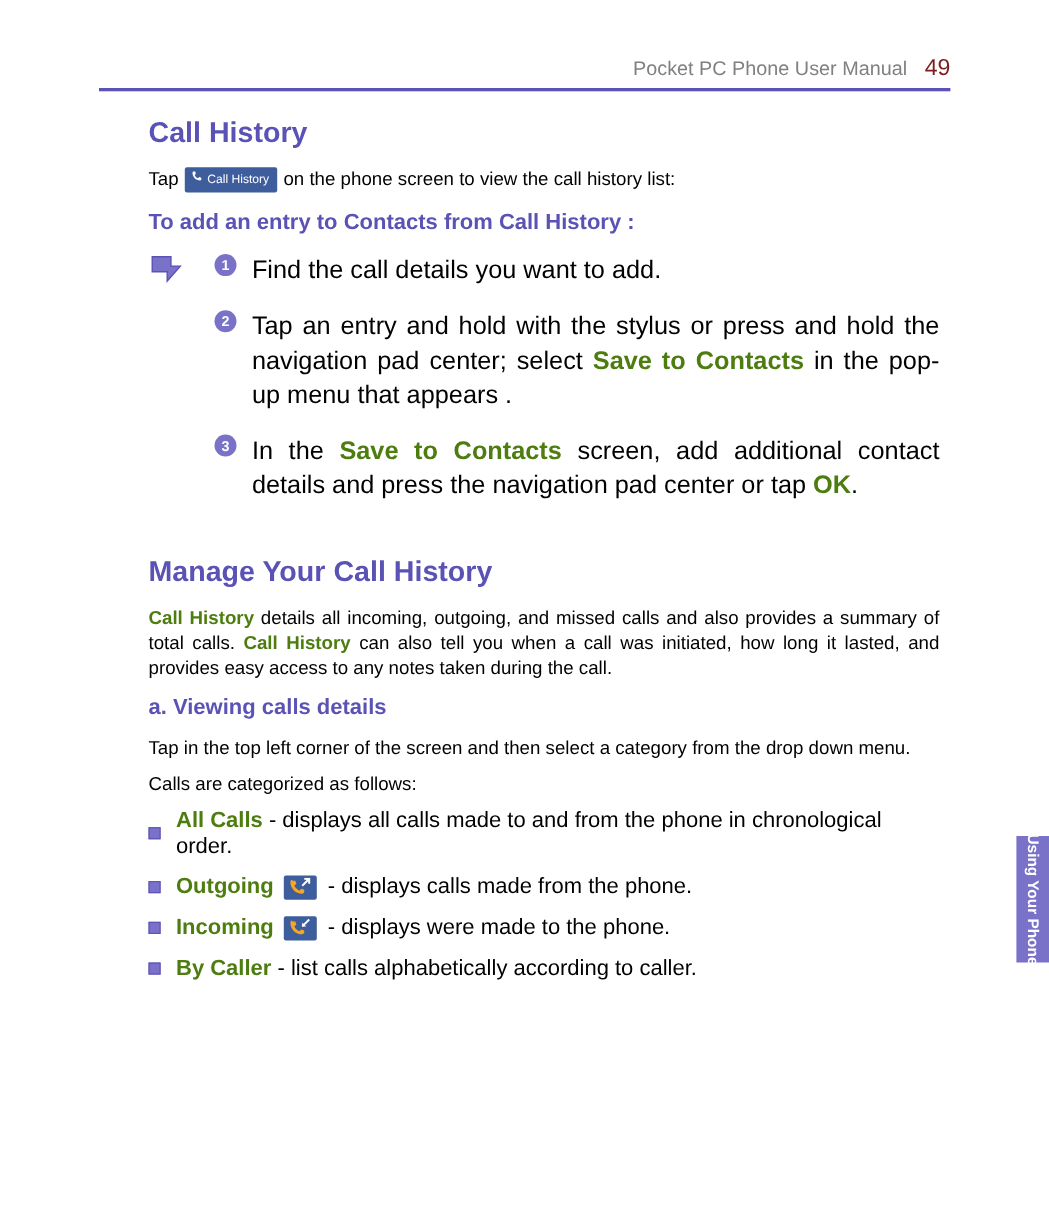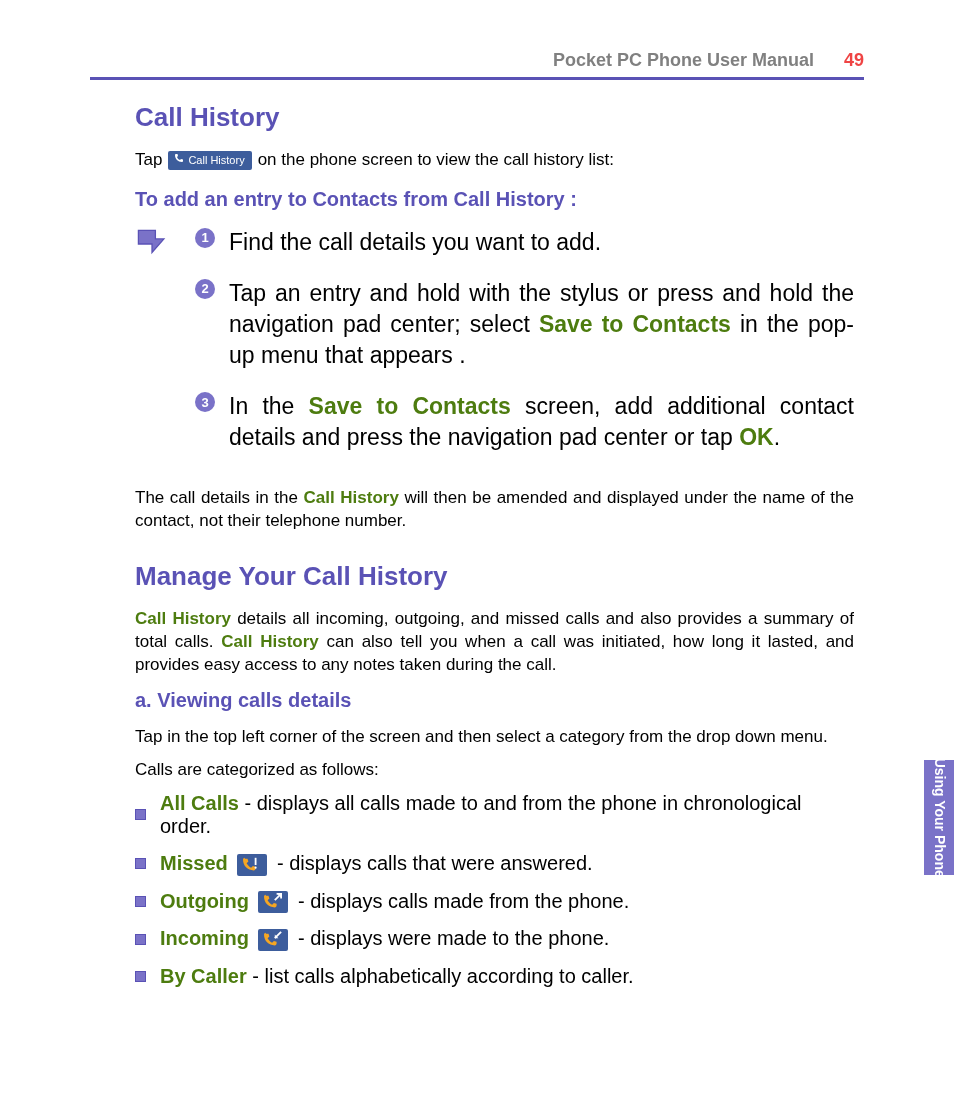--- a/index.html
+++ b/index.html
@@ -12,26 +12,26 @@
     color: #000;
   }
   .page {
     padding: 50px 90px 40px 90px;
     position: relative;
   }
   .header-row {
     display: flex;
     justify-content: flex-end;
     align-items: baseline;
-    gap: 30px;
-    font-weight: bold;
+    gap: 16px;
+    font-weight: normal;
     margin-bottom: 6px;
   }
   .header-title { color: #808080; font-size: 18px; }
-  .page-number { color: #ef4444; font-size: 18px; }
+  .page-number { color: #7f1d1d; font-size: 21px; }
   .header-rule {
     height: 3px;
     background: #5a52b5;
     margin-bottom: 22px;
   }
   .content { padding-left: 45px; padding-right: 10px; }
   h1.section {
     color: #5a52b5;
     font-size: 26px;
     font-weight: bold;
@@ -51,21 +51,21 @@
     font-weight: bold;
     margin-top: 12px;
     margin-bottom: 14px;
   }
   p.body {
     font-size: 17px;
     line-height: 1.35;
     margin-bottom: 10px;
     text-align: justify;
   }
-  .inline-tap { display: flex; align-items: center; flex-wrap: wrap; gap: 6px; }
+  .inline-tap { display: flex; flex-wrap: wrap; gap: 6px; }
   .btn-chip {
     display: inline-flex;
     align-items: center;
     background: #3d5d9c;
     color: #fff;
     font-size: 11px;
     padding: 2px 7px 2px 5px;
     border-radius: 2px;
     gap: 3px;
     font-family: Verdana, Arial, sans-serif;
@@ -180,56 +180,39 @@
         <div class="step-row">
           <div class="step-num">3</div>
           <div class="step-text">
             <span>In the </span><span class="link">Save to Contacts</span><span> screen, add additional contact details and press the navigation pad center or tap </span><span class="link">OK</span><span>.</span>
           </div>
         </div>
 
       </div>
     </div>
 
-    <p class="body">
-      <span>The call details in the </span><span class="link">Call History</span><span> will then be amended and displayed under the name of the contact, not their telephone number.</span>
-    </p>
 
     <h1 class="section section2">Manage Your Call History</h1>
 
     <p class="body">
       <span class="link">Call History</span><span> details all incoming, outgoing, and missed calls and also provides a summary of total calls.  </span><span class="link">Call History</span><span> can also tell you when a call was initiated, how long it lasted, and provides easy access to any notes taken during the call.</span>
     </p>
 
     <h3 class="subsub">a.  Viewing calls details</h3>
 
     <p class="body">Tap in the top left corner of the screen and then select a category from the drop down menu.</p>
     <p class="body">Calls are categorized as follows:</p>
 
     <div class="bullet-list">
 
       <div class="bullet-row">
         <span class="sq-bullet"></span>
         <span><span class="link">All Calls</span><span> - displays all calls made to and from the phone in chronological order.</span></span>
       </div>
 
-      <div class="bullet-row">
-        <span class="sq-bullet"></span>
-        <span>
-          <span class="link">Missed</span>
-          <span class="call-icon">
-            <svg viewBox="0 0 24 20">
-                <path fill="#f5a623" d="M4 2c-1 0-2 1-2 2 0 7 5 12 12 12 1 0 2-1 2-2v-2l-3-1-2 2c-2-1-4-3-5-5l2-2-1-3H4z"></path>
-                <rect x="15" y="2" width="2" height="8" fill="#fff"></rect>
-                <circle cx="16" cy="13" r="1.2" fill="#fff"></circle>
-              </svg>
-          </span>
-          <span>  - displays calls that were answered.</span>
-        </span>
-      </div>
 
       <div class="bullet-row">
         <span class="sq-bullet"></span>
         <span>
           <span class="link">Outgoing</span>
           <span class="call-icon">
             <svg viewBox="0 0 24 20">
                 <path fill="#f5a623" d="M4 2c-1 0-2 1-2 2 0 7 5 12 12 12 1 0 2-1 2-2v-2l-3-1-2 2c-2-1-4-3-5-5l2-2-1-3H4z"></path>
                 <path fill="#fff" d="M14 8 L20 2 L20 6 L22 6 L22 0 L16 0 L16 2 L20 2 Z"></path>
                 <path stroke="#fff" stroke-width="2" fill="none" d="M14 8 L21 1"></path>

